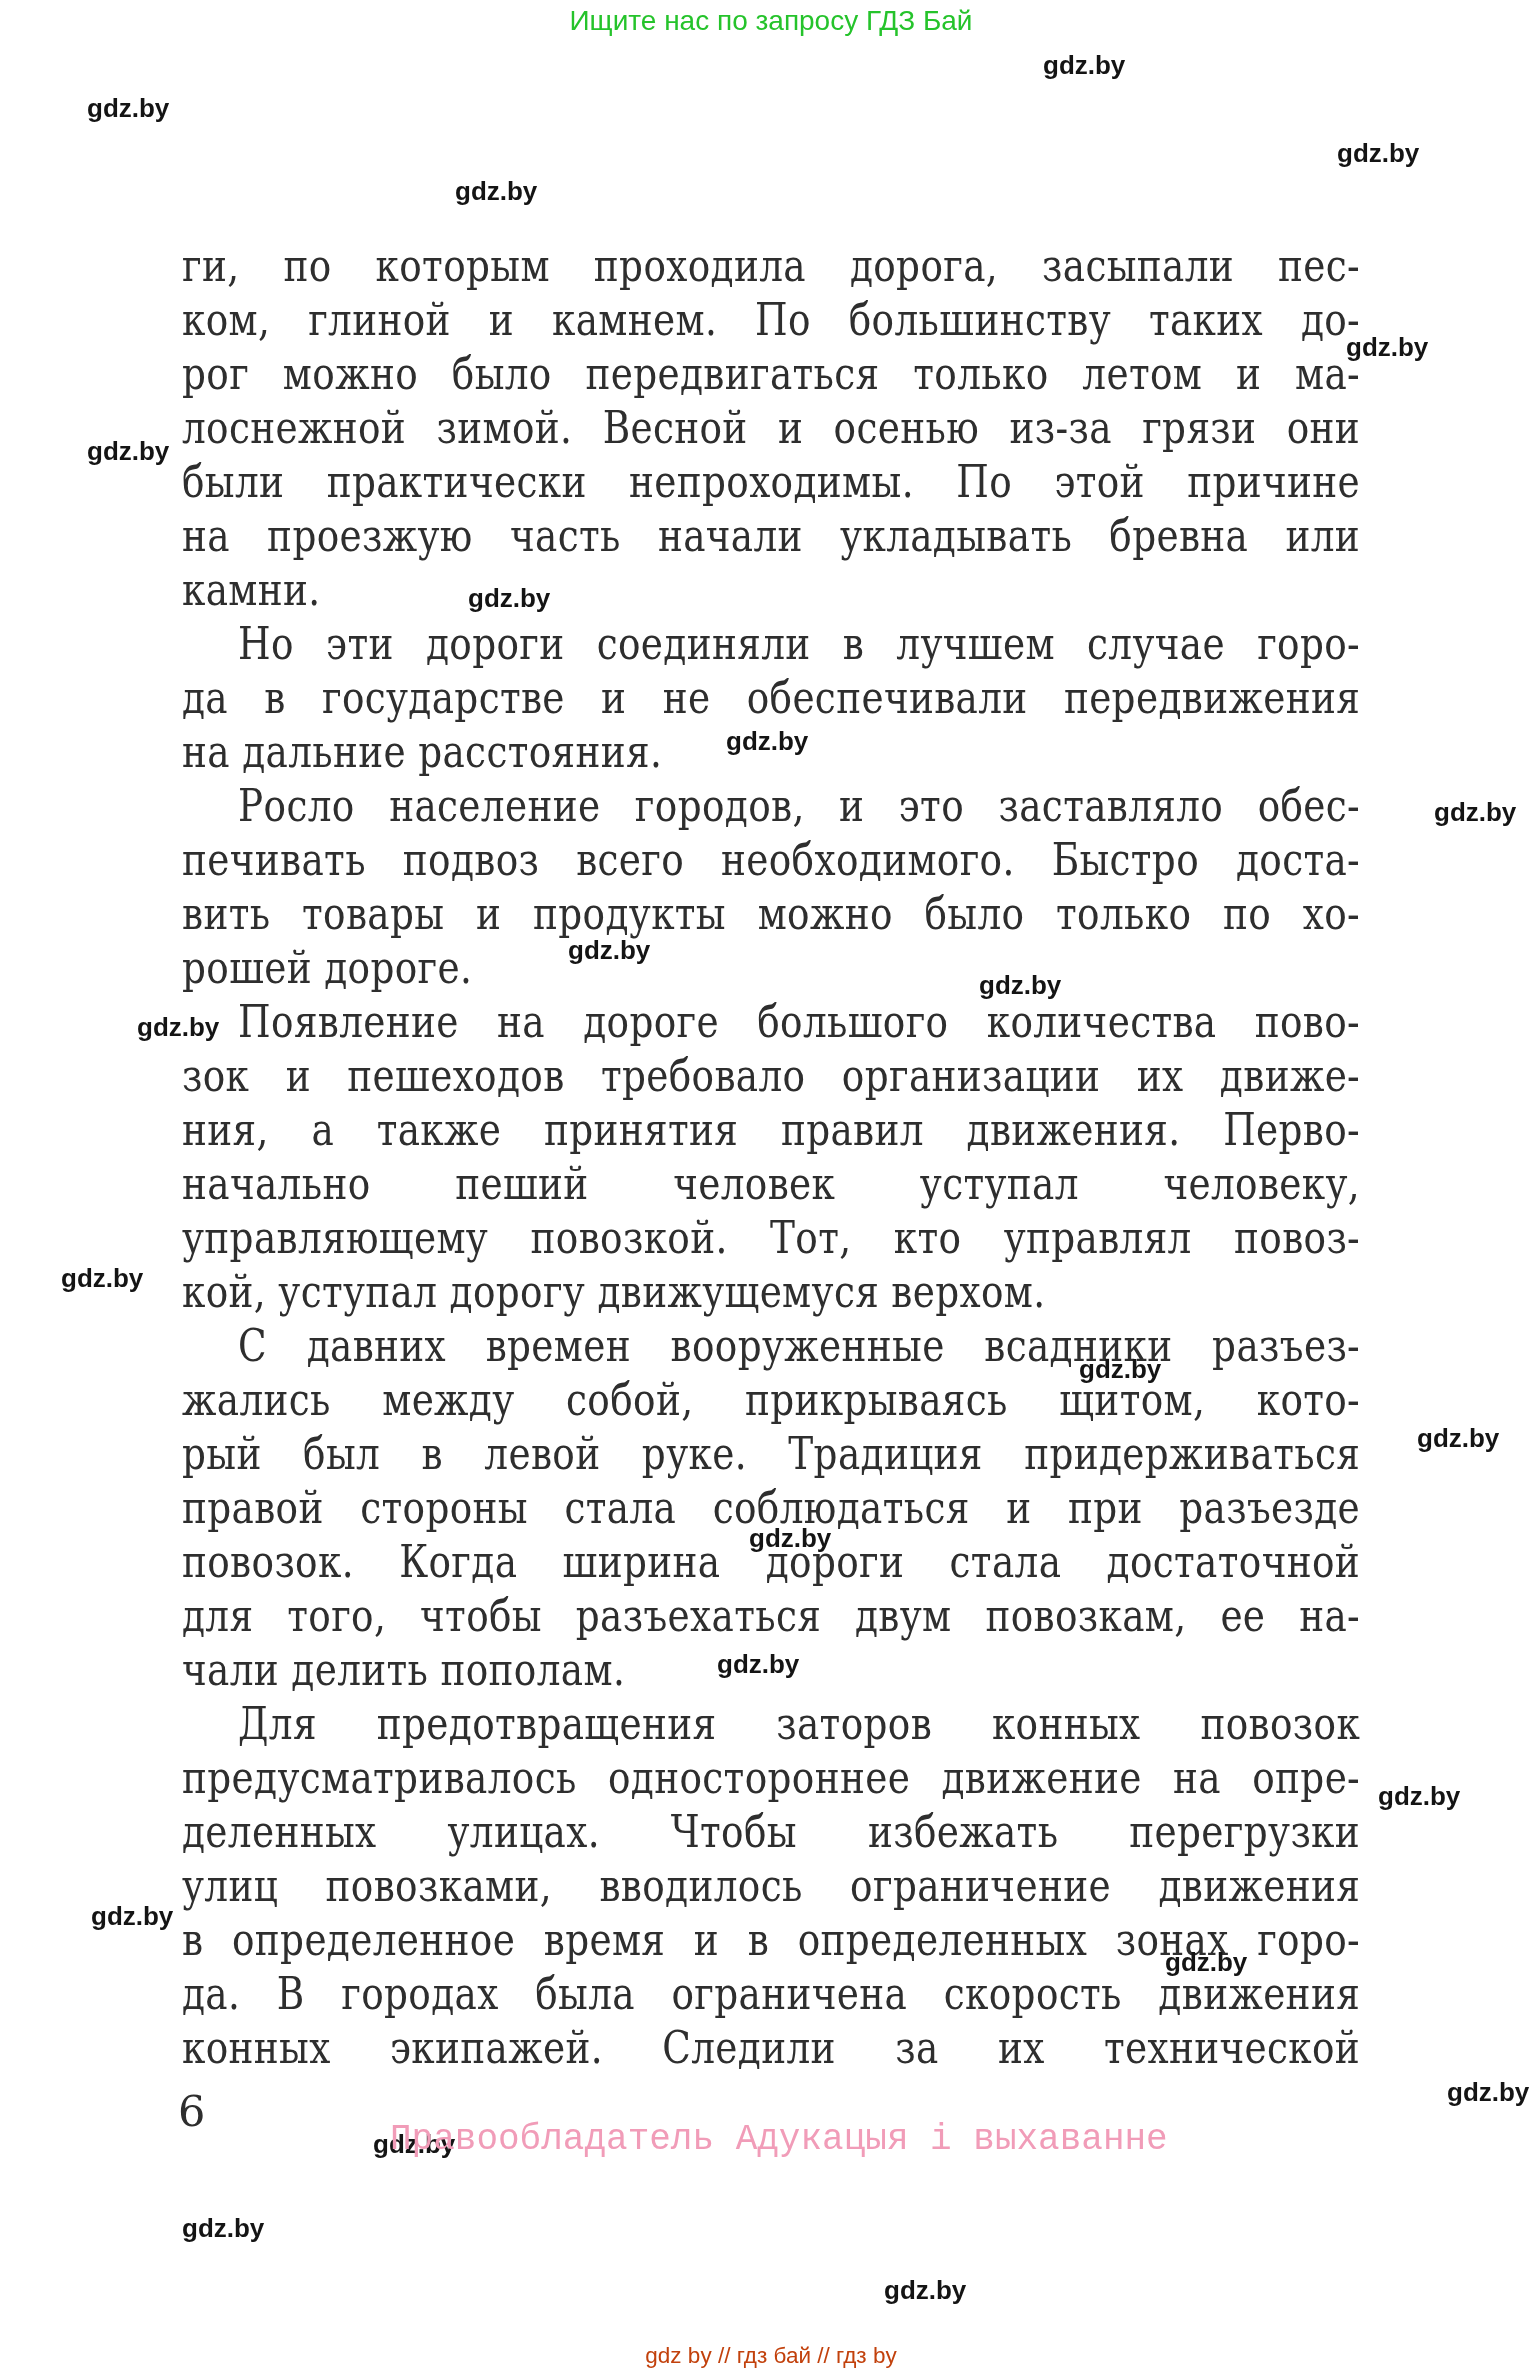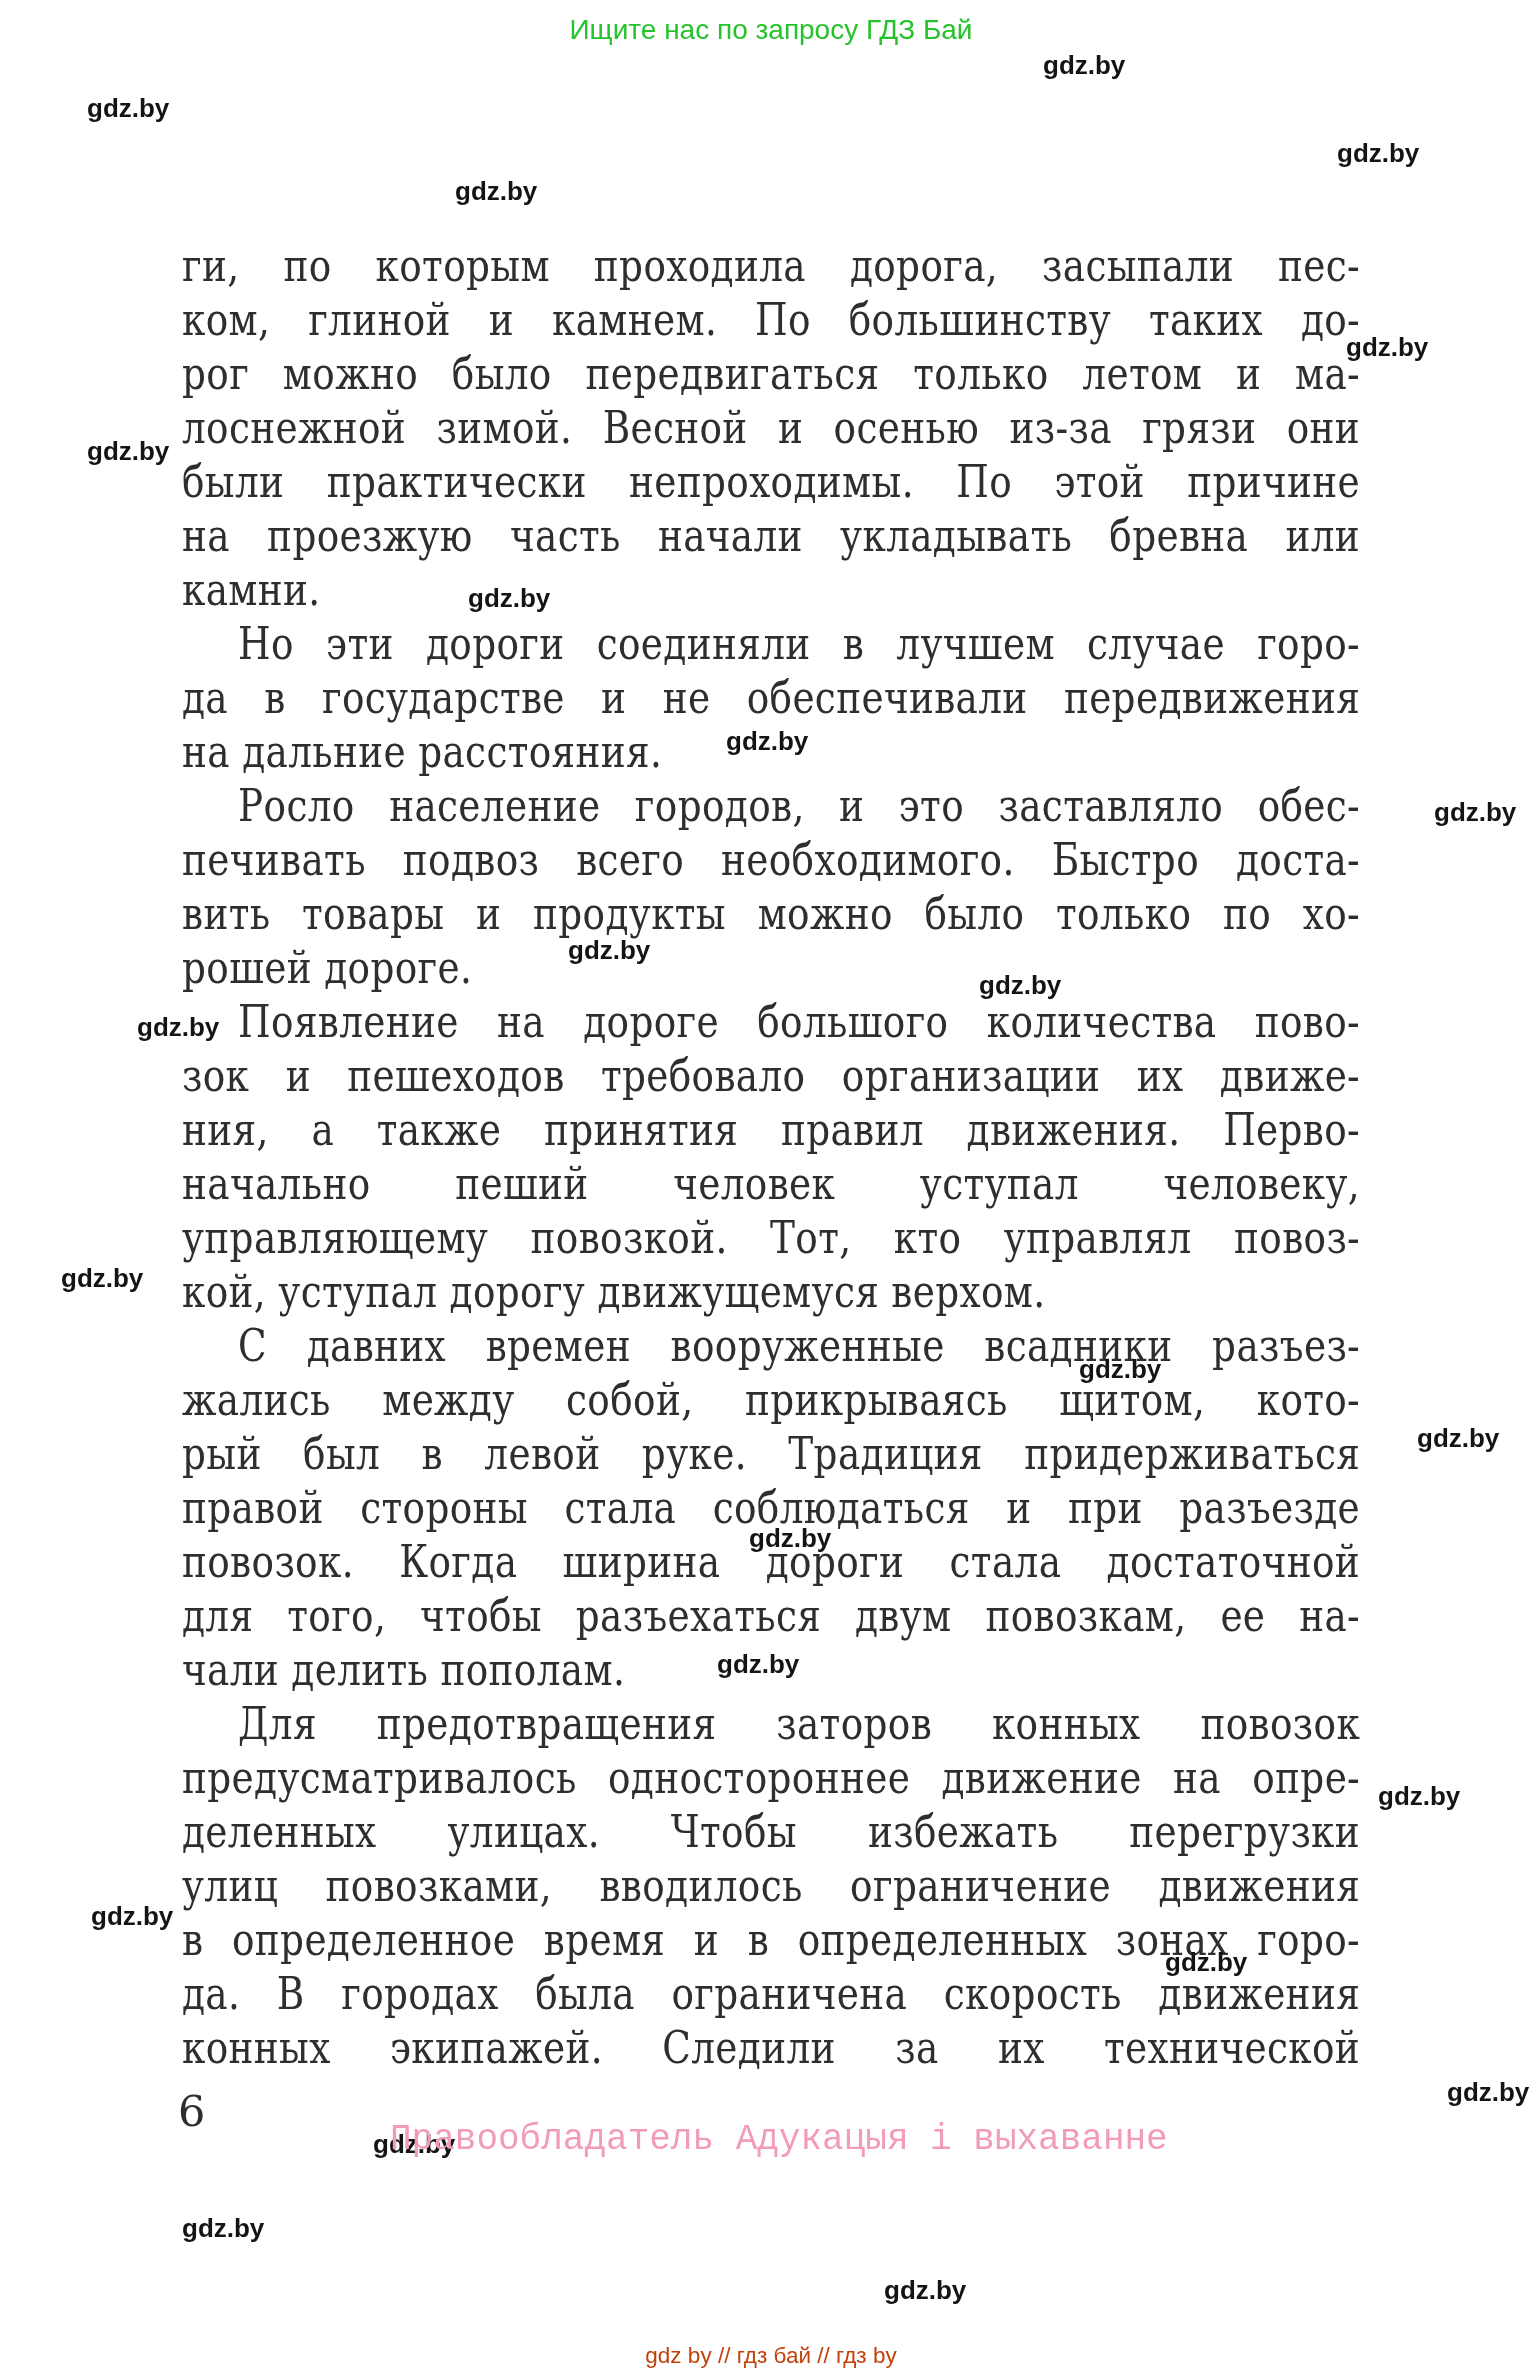--- a/index.html
+++ b/index.html
@@ -12,21 +12,20 @@
     font-family: "DejaVu Serif", serif;
   }
   .promo {
     position: absolute;
     top: 5.2px;
     left: 771px;
     transform: translateX(-50%);
     font-family: "Liberation Sans", sans-serif;
     font-size: 28px;
     white-space: nowrap;
-    margin-top: 9px;
   }
   .textblock {
     position: absolute;
     left: 182px;
     top: 239px;
     width: 1386px;
     transform: scaleX(0.85);
     transform-origin: 0 0;
     font-size: 44px;
     line-height: 54px;

